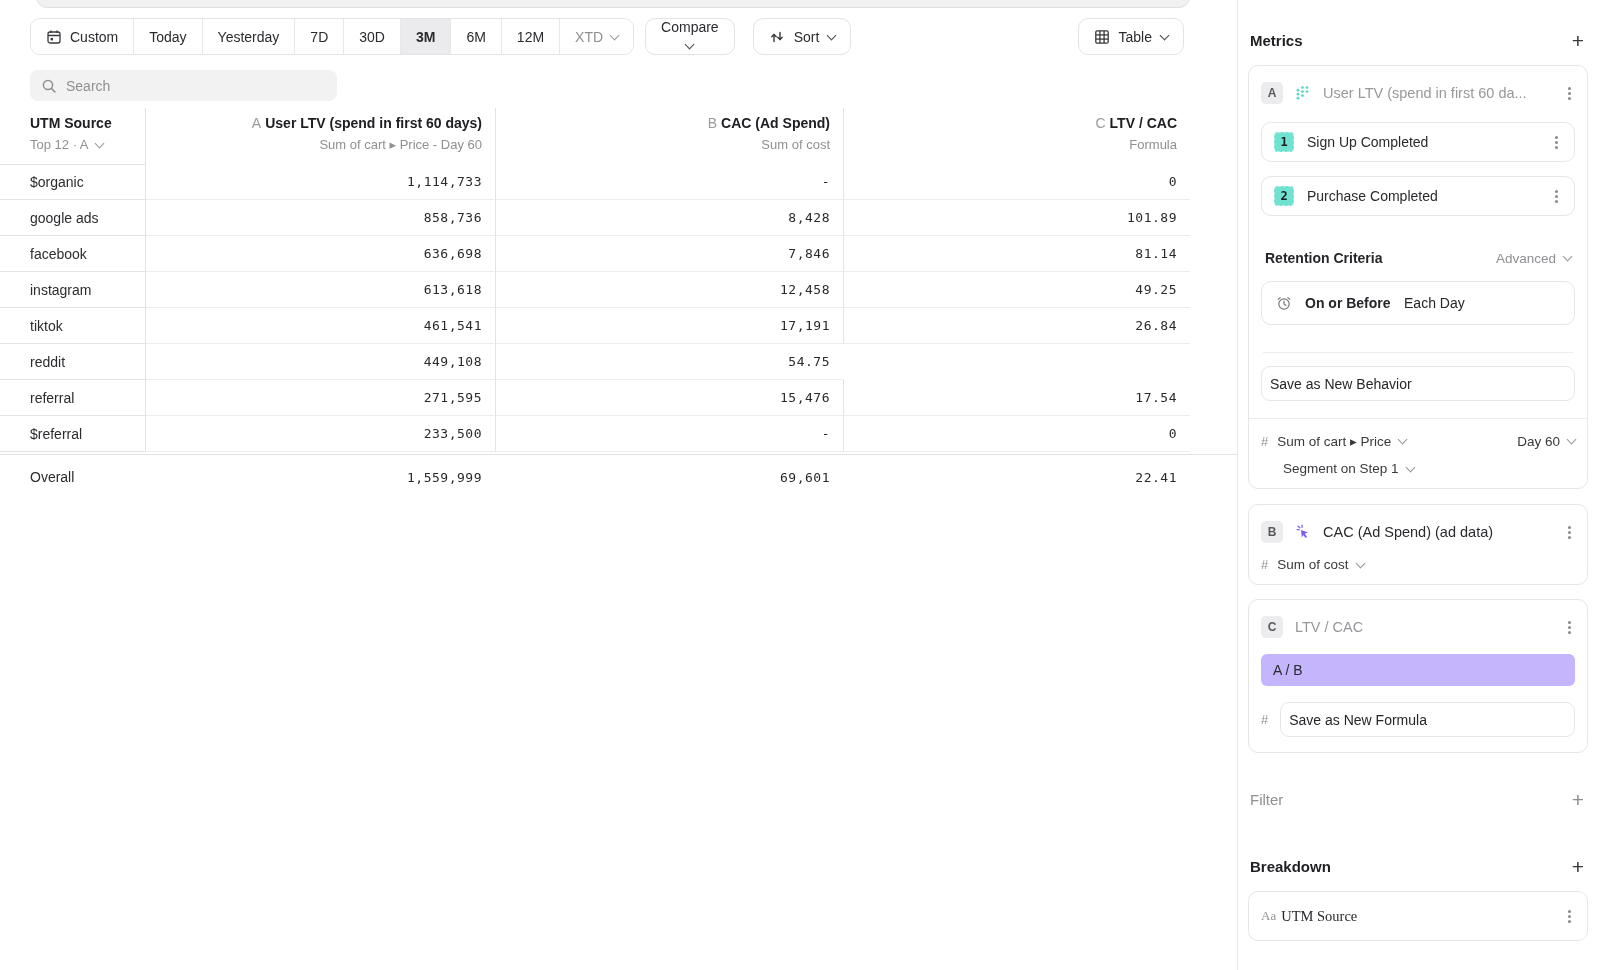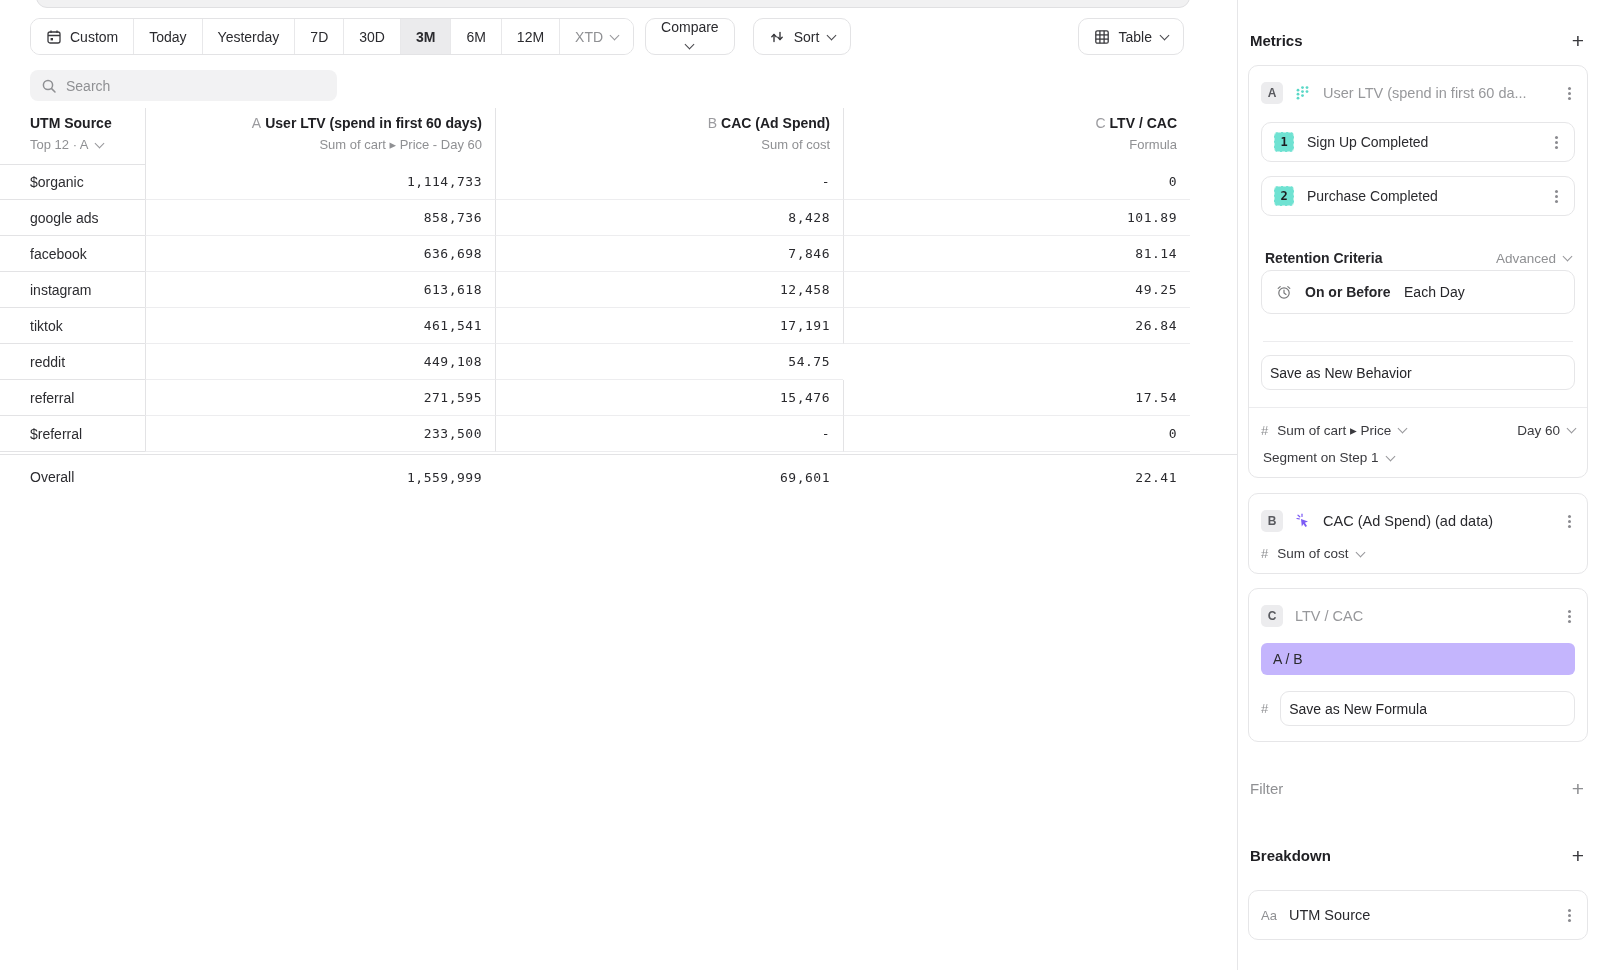--- a/index.html
+++ b/index.html
@@ -70,41 +70,41 @@
   .kebab { width:3px; height:3px; border-radius:50%; background:#8a8a8f; box-shadow:0 -5px 0 #8a8a8f, 0 5px 0 #8a8a8f; margin:0 4px; cursor:pointer; flex:none; }
 
   .step-box { display:flex; align-items:center; gap:13px; height:40px; border:1px solid #e6e6e8; border-radius:10px; padding:0 12px; margin-top:14px; cursor:pointer; }
   .step-num { width:20px; height:20px; border-radius:4px; background:#6fe2d2; border:1px dashed #b8f0e7; color:#1d1d20; font-family:"DejaVu Sans Mono",monospace; font-size:12px; font-weight:700; display:flex; align-items:center; justify-content:center; flex:none; }
   .step-label { flex:1; font-size:14px; color:#2a2a2e; }
 
   .section-row { display:flex; align-items:center; justify-content:space-between; margin-top:34px; padding:0 4px; }
   .section-label { font-size:14px; font-weight:700; color:#26262a; }
   .adv { display:flex; align-items:center; gap:8px; font-size:13.5px; color:#8f9093; cursor:pointer; }
 
-  .behavior-box { display:flex; align-items:center; gap:13px; height:44px; border:1px solid #e6e6e8; border-radius:10px; padding:0 14px; margin-top:4px; cursor:pointer; }
+  .behavior-box { display:flex; align-items:center; gap:13px; height:44px; border:1px solid #e6e6e8; border-radius:10px; padding:0 14px; margin-top:15px; cursor:pointer; }
   .behavior-bold { font-weight:700; font-size:14px; color:#26262a; }
   .behavior-normal { font-size:14px; color:#26262a; margin-left:9px; }
 
   .divider-inset { border-top:1px solid #ececee; margin:27px 2px 0 2px; }
   .save-btn { display:inline-flex; align-items:center; height:35px; border:1px solid #e6e6e8; border-radius:9px; padding:0 8px; margin-top:13px; font-size:14px; color:#26262a; background:#fff; cursor:pointer; width:100%; }
   .divider-full { border-top:1px solid #ececee; margin:17px -12px 0 -12px; }
 
   .prop-row { display:flex; align-items:center; gap:9px; margin-top:14px; font-size:13.5px; color:#3a3a3e; }
   .hash { color:#8f9093; font-size:13px; flex:none; }
   .prop-main { display:flex; align-items:center; gap:8px; cursor:pointer; }
   .prop-right { margin-left:auto; display:flex; align-items:center; gap:8px; cursor:pointer; }
-  .seg-row { margin-top:12px; padding-left:2px; display:flex; align-items:center; gap:8px; font-size:13.5px; color:#3a3a3e; cursor:pointer; }
+  .seg-row { margin-top:12px; padding-left:2px; display:flex; align-items:center; gap:8px; font-size:13.5px; color:#3a3a3e; cursor:pointer;margin-left:20px; }
 
   .formula-box { margin-top:12px; height:32px; background:#c4b5fd; border-radius:6px; display:flex; align-items:center; padding:0 12px; font-size:14px; color:#2a2a2e; cursor:text; }
   .formula-save-row { display:flex; align-items:center; gap:12px; margin-top:16px; padding-bottom:3px; }
   .formula-save-row .save-btn { margin-top:0; flex:1; }
 
   .filter-row { margin-top:38px; }
   .breakdown-row { margin-top:50px;align-items:flex-end; }
-  .bd-card { display:flex; align-items:center; gap:12px; height:50px; border:1px solid #e6e6e8; border-radius:10px; padding:0 12px; margin-top:26px; cursor:pointer; }
+  .bd-card { display:flex; align-items:center; gap:5px; height:50px; border:1px solid #e6e6e8; border-radius:10px; padding:0 12px; margin-top:16px; cursor:pointer;font-family:Liberation Serif, serif; }
   .aa { color:#8f9093; font-size:13px; flex:none; }
   .bd-label { flex:1; font-size:14.5px; color:#2a2a2e; }
 
   .icon16 { width:16px; height:16px; flex:none; display:block; }
 </style>
 </head>
 <body>
 
 <div class="app">
 

